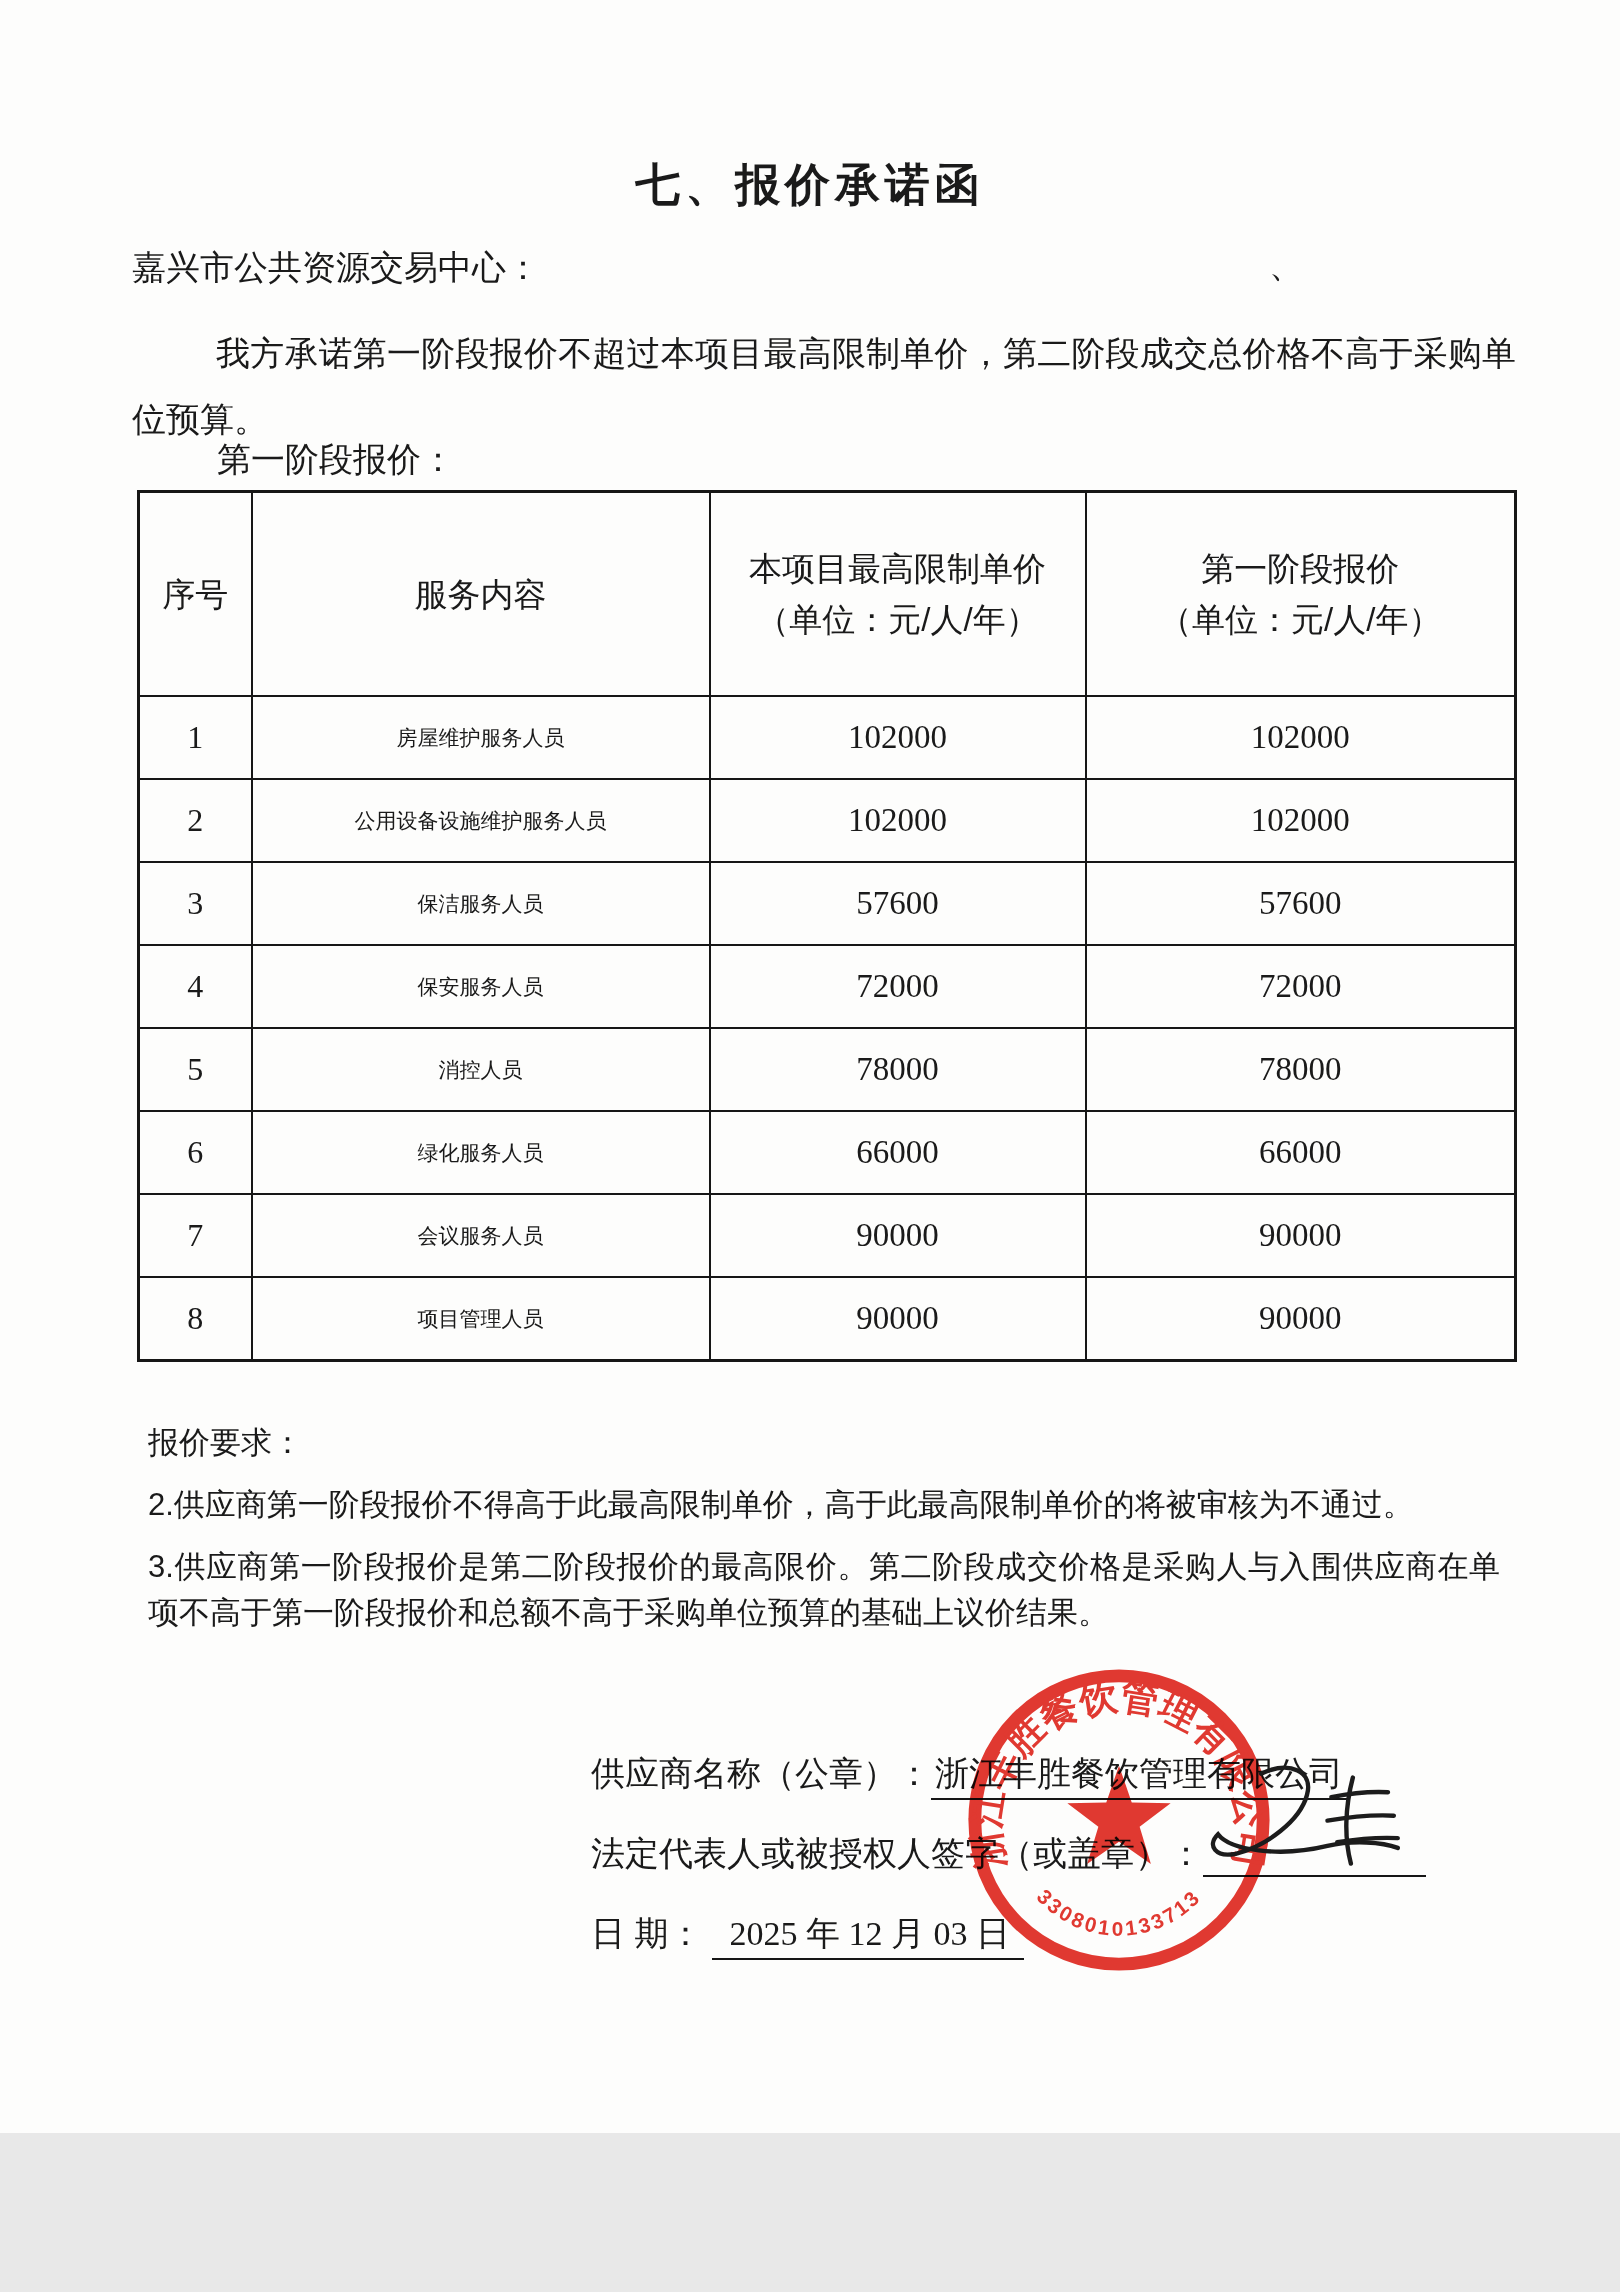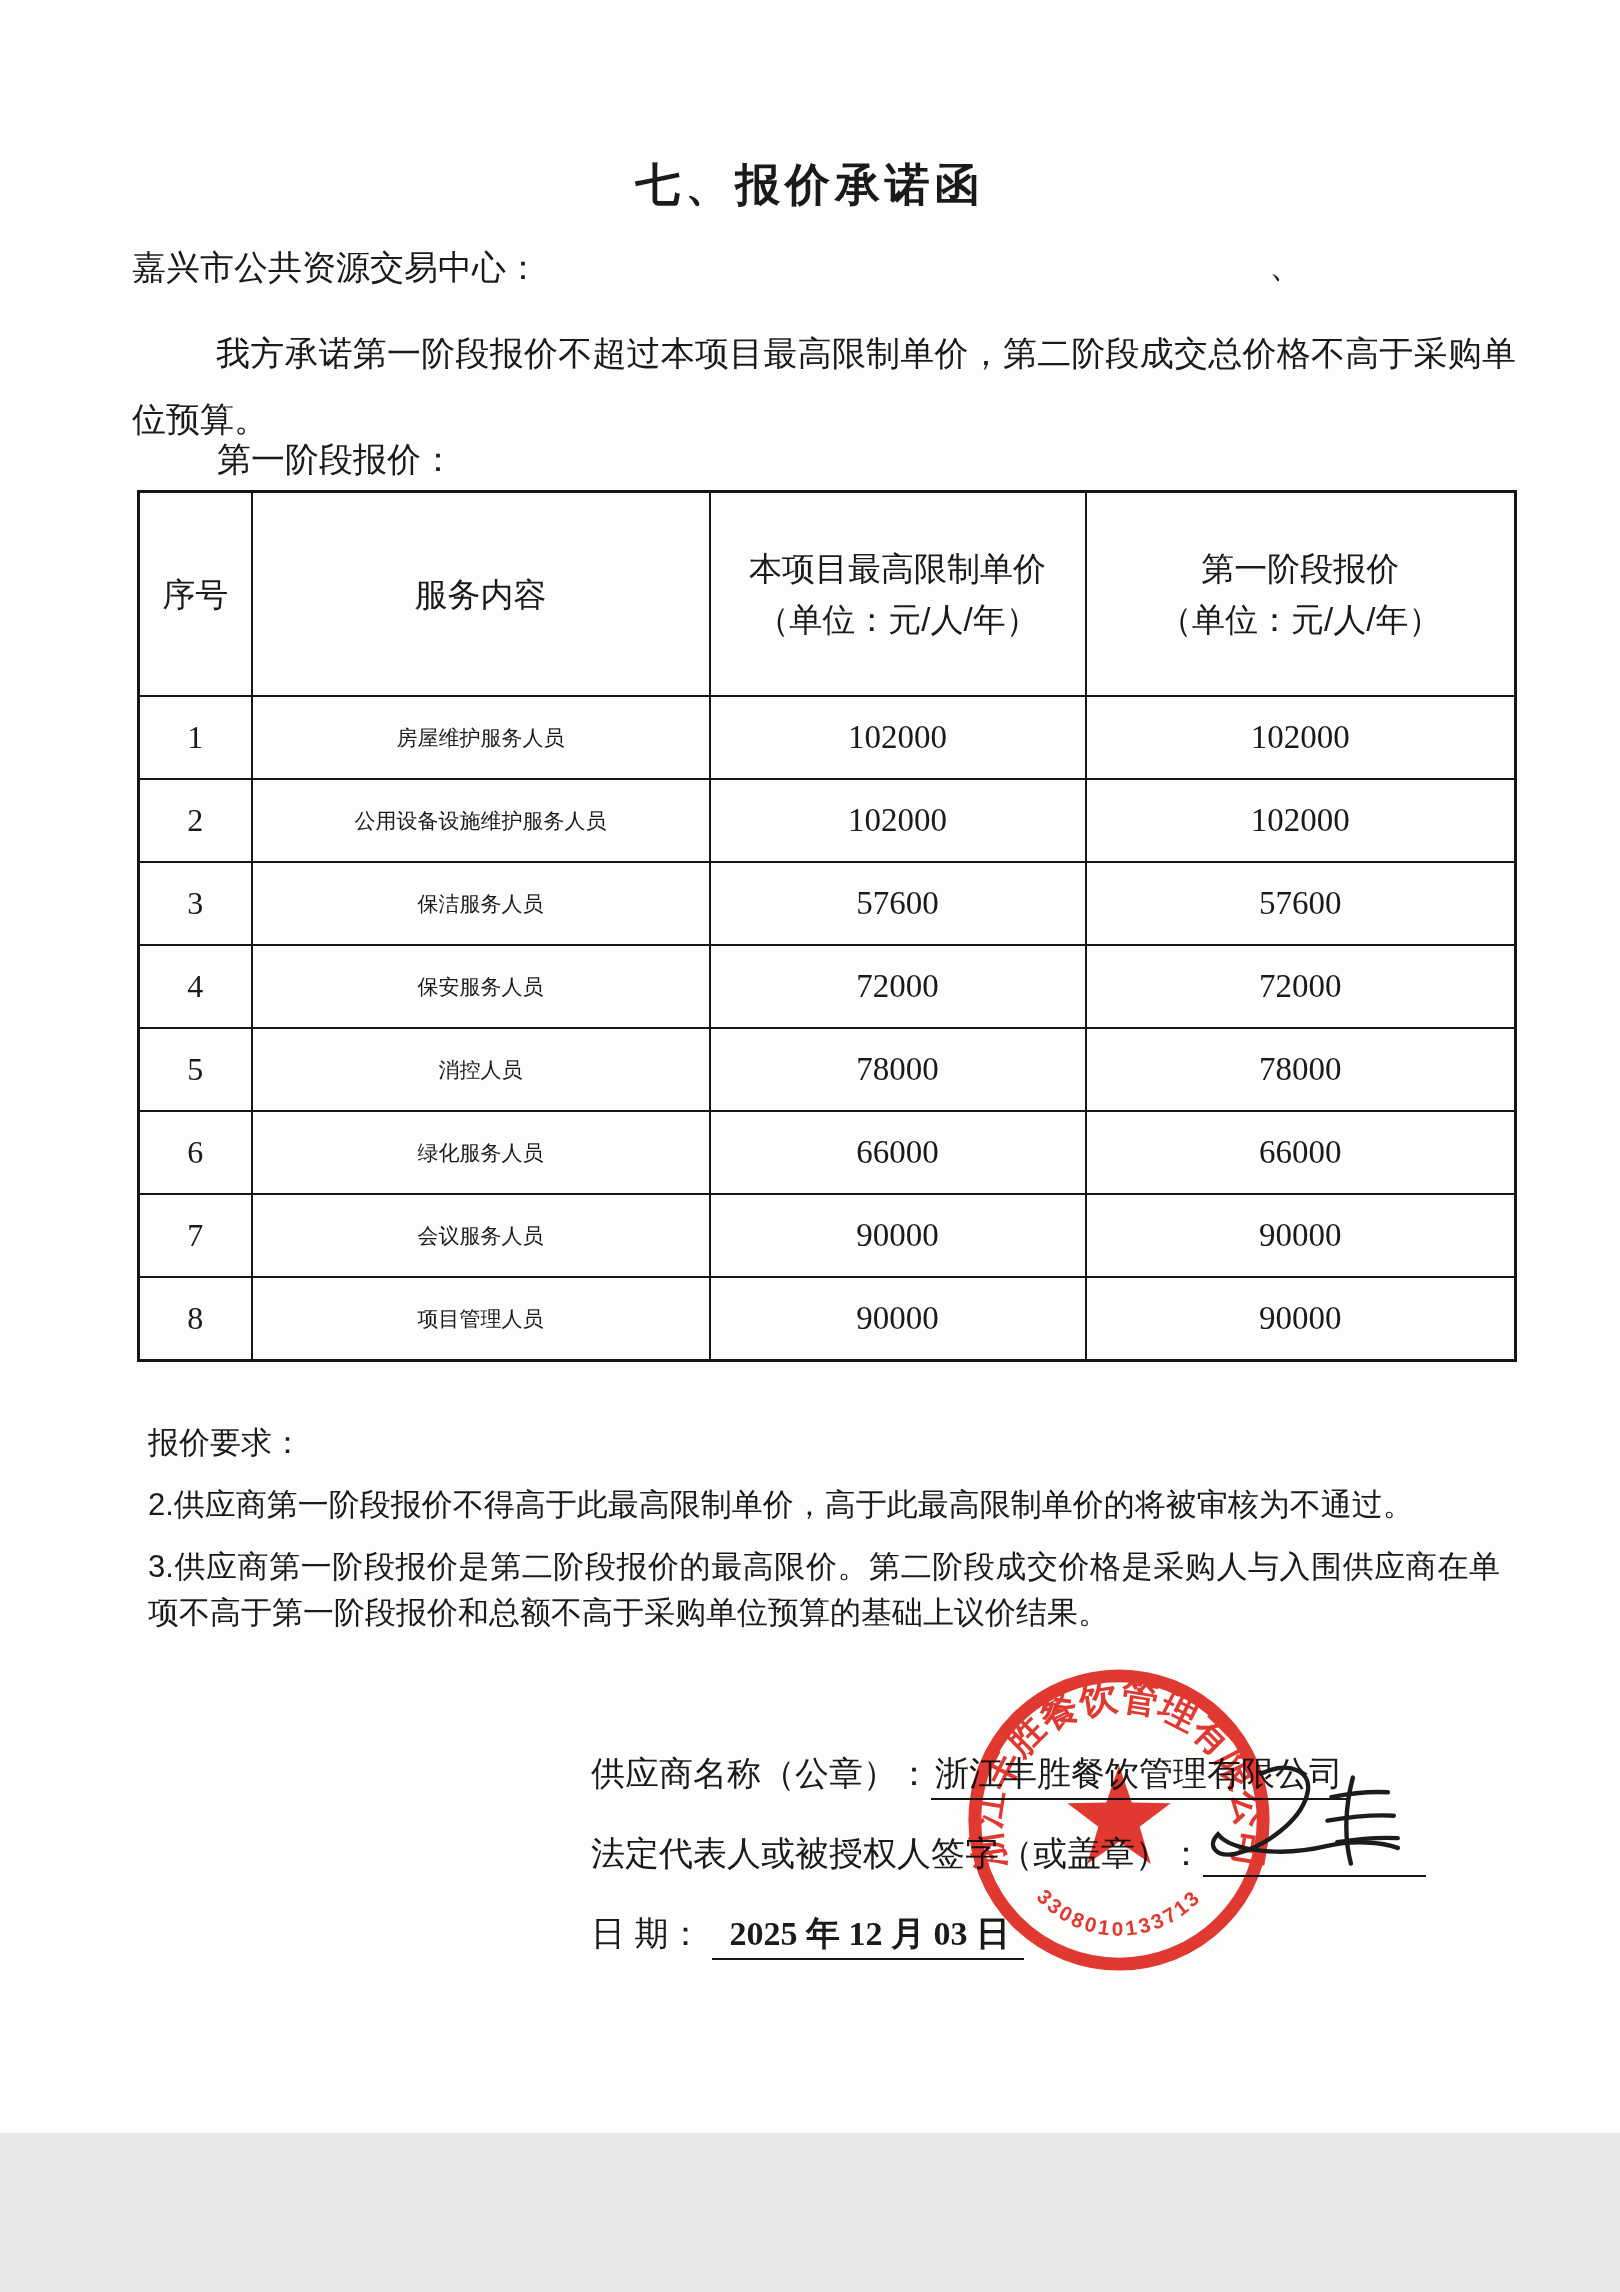--- a/index.html
+++ b/index.html
@@ -50,21 +50,20 @@
   .sig-legal{top:1831px;}
   .sig-date{top:1911px;}
   .u-company{border-bottom:2.9px solid #161616;padding:0 3.9px 5.9px 3.9px;}
   .u-blank{
     display:inline-block;width:223px;height:37px;
     border-bottom:2.9px solid #161616;vertical-align:bottom;
   }
   .u-date{
     border-bottom:2.9px solid #161616;padding:0 13.7px 5.9px 17.6px;
     font-family:"Liberation Serif",serif;
-    font-weight:bold;
   }
 
   .seal{
     position:absolute;left:961px;top:1662px;width:316px;height:316px;
     mix-blend-mode:multiply;opacity:0.93;
   }
   .seal text{font-family:"Liberation Sans",sans-serif;font-weight:700;}
   .sig-scribble{position:absolute;left:1196px;top:1760px;width:216px;height:127px;}
 
   .page-number{

